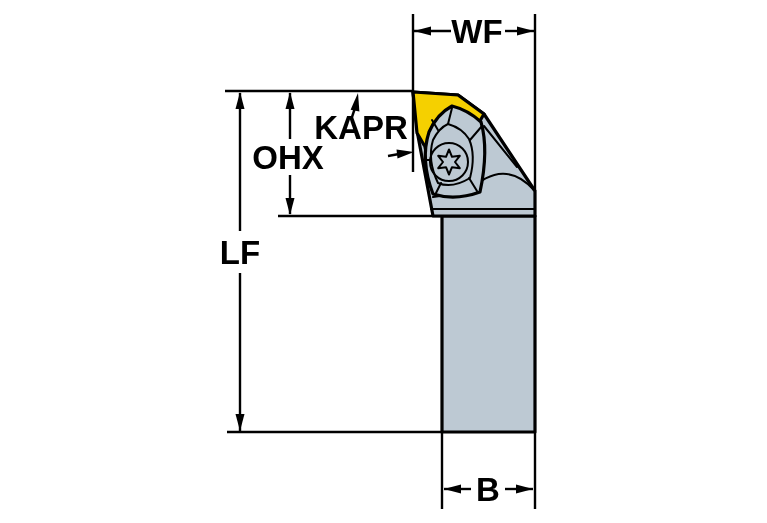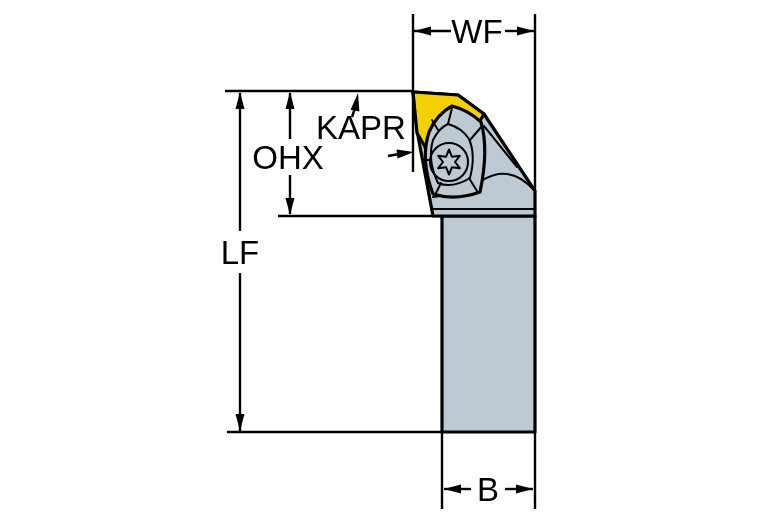--- a/index.html
+++ b/index.html
@@ -2,20 +2,21 @@
 <html><head>
 <meta charset="utf-8">
 <style>
   html,body{margin:0;padding:0;background:#ffffff;}
   .stage{
     position:relative;
     width:623px;height:523px;
     background:#ffffff;
     font-family:"Liberation Sans",sans-serif;
     overflow:hidden;
+    font-weight:bold;
   }
   svg{display:block;}
   .dimline{stroke:#000;stroke-width:2.4;fill:none;stroke-linecap:butt;}
   .outline{stroke:#000;stroke-width:3.2;stroke-linejoin:round;}
   .detail{stroke:#000;stroke-width:2;fill:none;stroke-linejoin:round;stroke-linecap:round;}
   .arrow{fill:#000;stroke:none;}
   .dimtext{font-family:"Liberation Sans",sans-serif;font-size:33px;fill:#000;}
 </style>
 </head>
 <body>

